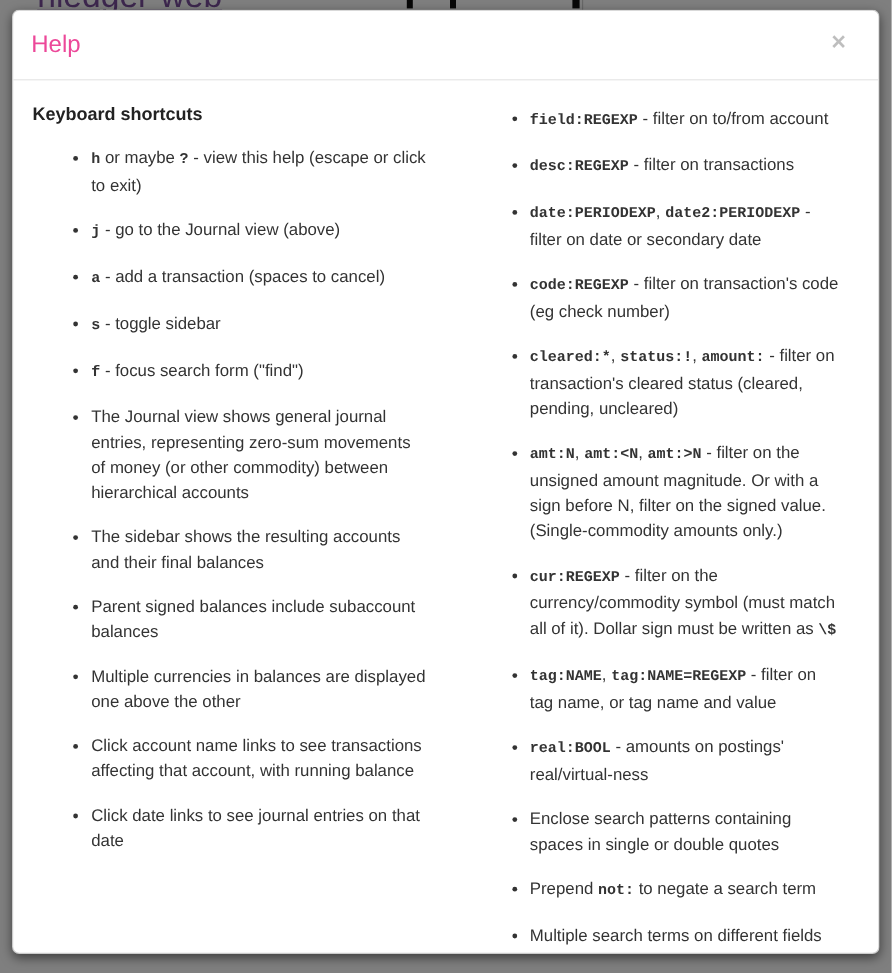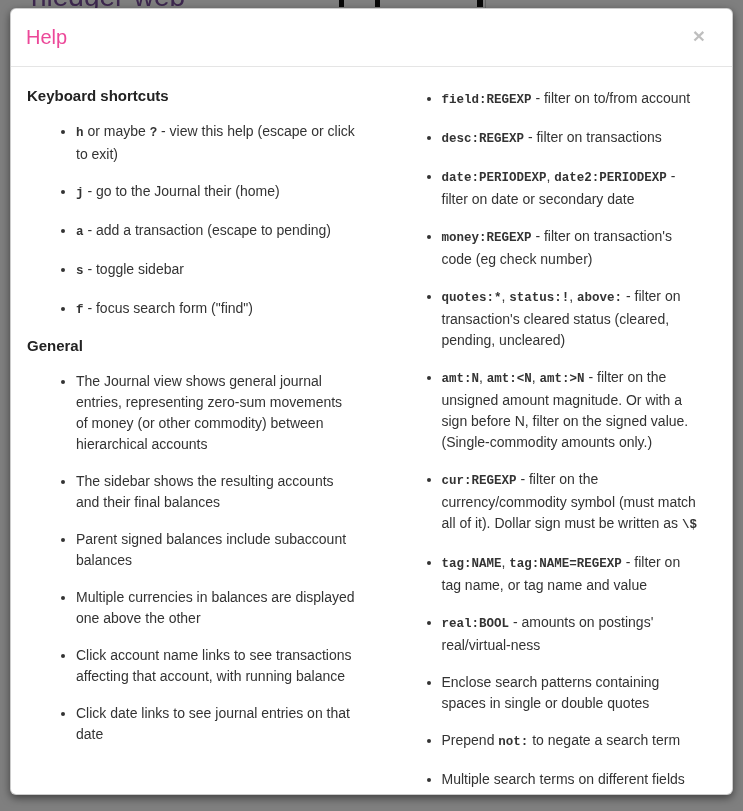--- a/index.html
+++ b/index.html
@@ -119,42 +119,41 @@
 <div class="modal-box">
   <div class="modal-header">
     <button class="modal-close">×</button>
     <div class="modal-title">Help</div>
   </div>
   <div class="modal-body">
     <div class="help-col left">
         <div class="section-heading">Keyboard shortcuts</div>
         <ul class="help-list">
           <li><code class="tok">h</code><span> or maybe </span><code class="tok">?</code><span> - view this help (escape or click to exit)</span></li>
-          <li><code class="tok">j</code><span> - go to the Journal their (home)</span></li>
-          <li><code class="tok">a</code><span> - add a transaction (escape to pending)</span></li>
+          <li><code class="tok">j</code><span> - go to the Journal view (above)</span></li>
+          <li><code class="tok">a</code><span> - add a transaction (spaces to cancel)</span></li>
           <li><code class="tok">s</code><span> - toggle sidebar</span></li>
           <li><code class="tok">f</code><span> - focus search form ("find")</span></li>
         </ul>
-        <div class="section-heading">General</div>
         <ul class="help-list">
           <li><span>The Journal view shows general journal entries, representing zero-sum movements of money (or other commodity) between hierarchical accounts</span></li>
           <li><span>The sidebar shows the resulting accounts and their final balances</span></li>
           <li><span>Parent signed balances include subaccount balances</span></li>
           <li><span>Multiple currencies in balances are displayed one above the other</span></li>
           <li><span>Click account name links to see transactions affecting that account, with running balance</span></li>
           <li><span>Click date links to see journal entries on that date</span></li>
         </ul>
       </div>
     <div class="help-col right">
         <ul class="help-list">
           <li><code class="tok">field:REGEXP</code><span> - filter on to/from account</span></li>
           <li><code class="tok">desc:REGEXP</code><span> - filter on transactions</span></li>
           <li><code class="tok">date:PERIODEXP</code><span>, </span><code class="tok">date2:PERIODEXP</code><span> - filter on date or secondary date</span></li>
-          <li><code class="tok">money:REGEXP</code><span> - filter on transaction's code (eg check number)</span></li>
-          <li><code class="tok">quotes:*</code><span>, </span><code class="tok">status:!</code><span>, </span><code class="tok">above:</code><span> - filter on transaction's cleared status (cleared, pending, uncleared)</span></li>
+          <li><code class="tok">code:REGEXP</code><span> - filter on transaction's code (eg check number)</span></li>
+          <li><code class="tok">cleared:*</code><span>, </span><code class="tok">status:!</code><span>, </span><code class="tok">amount:</code><span> - filter on transaction's cleared status (cleared, pending, uncleared)</span></li>
           <li><code class="tok">amt:N</code><span>, </span><code class="tok">amt:&lt;N</code><span>, </span><code class="tok">amt:&gt;N</code><span> - filter on the unsigned amount magnitude. Or with a sign before N, filter on the signed value. (Single-commodity amounts only.)</span></li>
           <li><code class="tok">cur:REGEXP</code><span> - filter on the currency/commodity symbol (must match all of it). Dollar sign must be written as </span><code class="tok">\$</code></li>
           <li><code class="tok">tag:NAME</code><span>, </span><code class="tok">tag:NAME=REGEXP</code><span> - filter on tag name, or tag name and value</span></li>
           <li><code class="tok">real:BOOL</code><span> - amounts on postings' real/virtual-ness</span></li>
           <li><span>Enclose search patterns containing spaces in single or double quotes</span></li>
           <li><span>Prepend </span><code class="tok">not:</code><span> to negate a search term</span></li>
           <li><span>Multiple search terms on different fields are AND'ed, multiple search terms on the same field are OR'ed</span></li>
           <li><span>These search terms also work with command-line hledger</span></li>
         </ul>
       </div>

